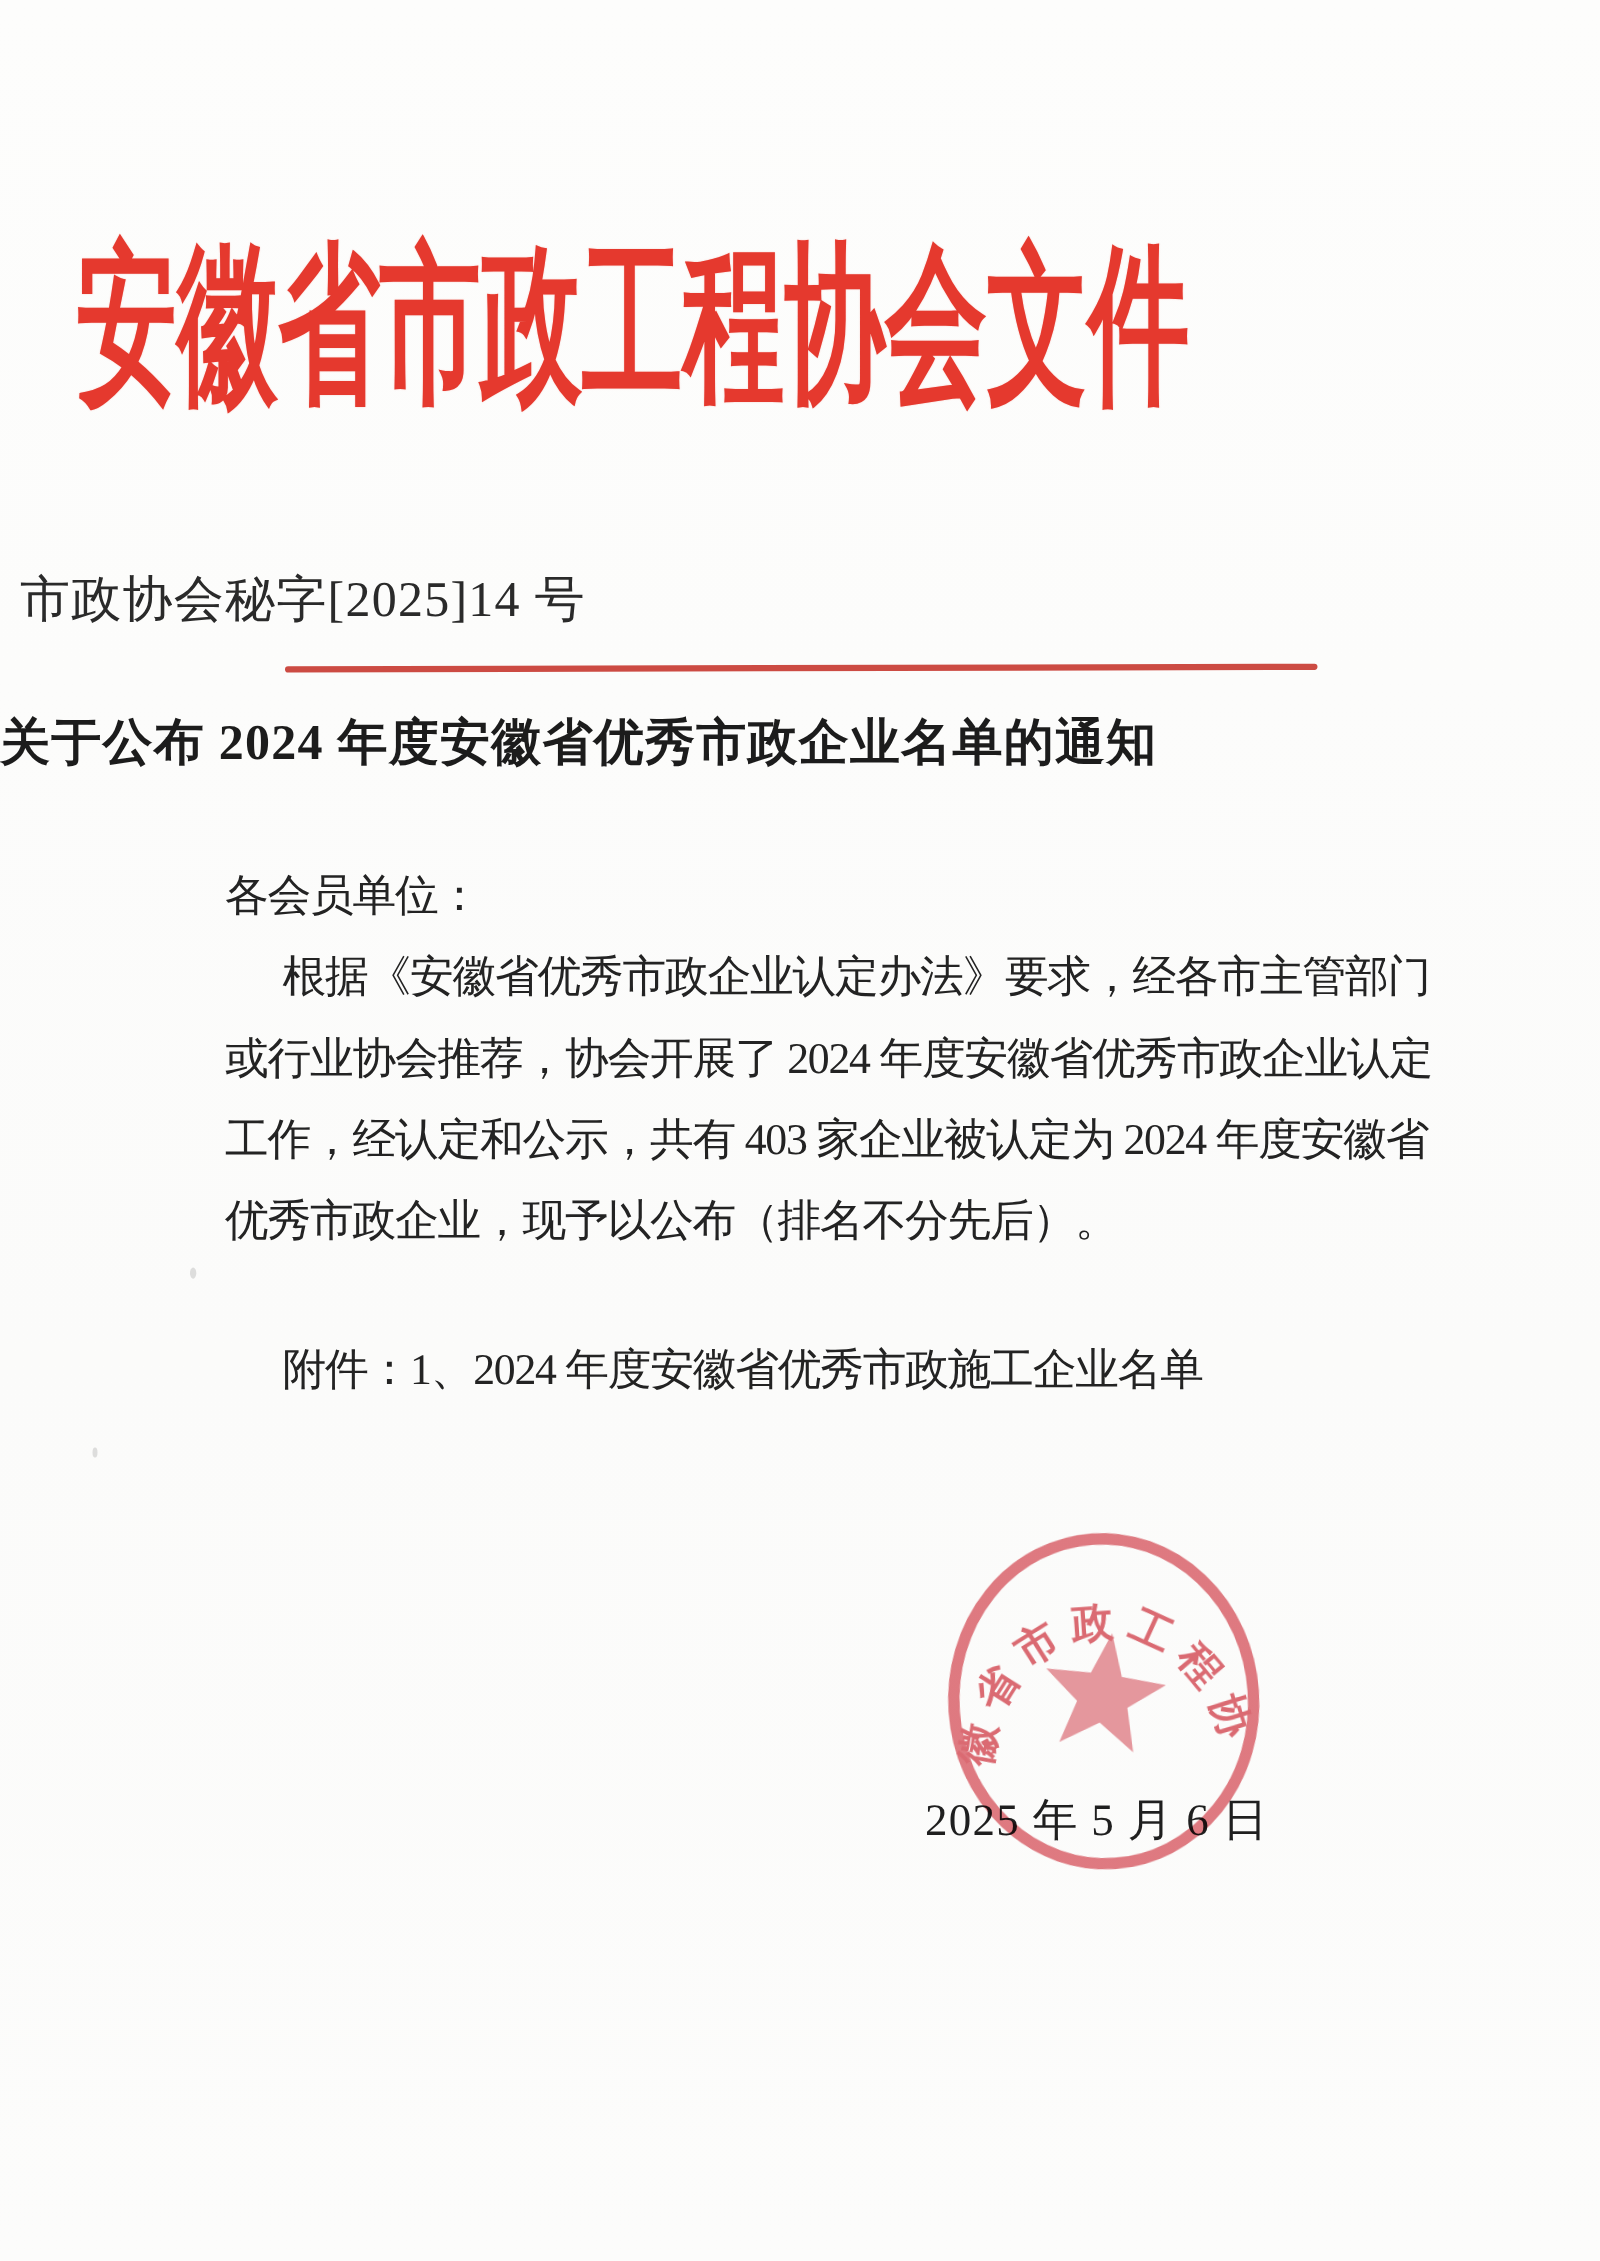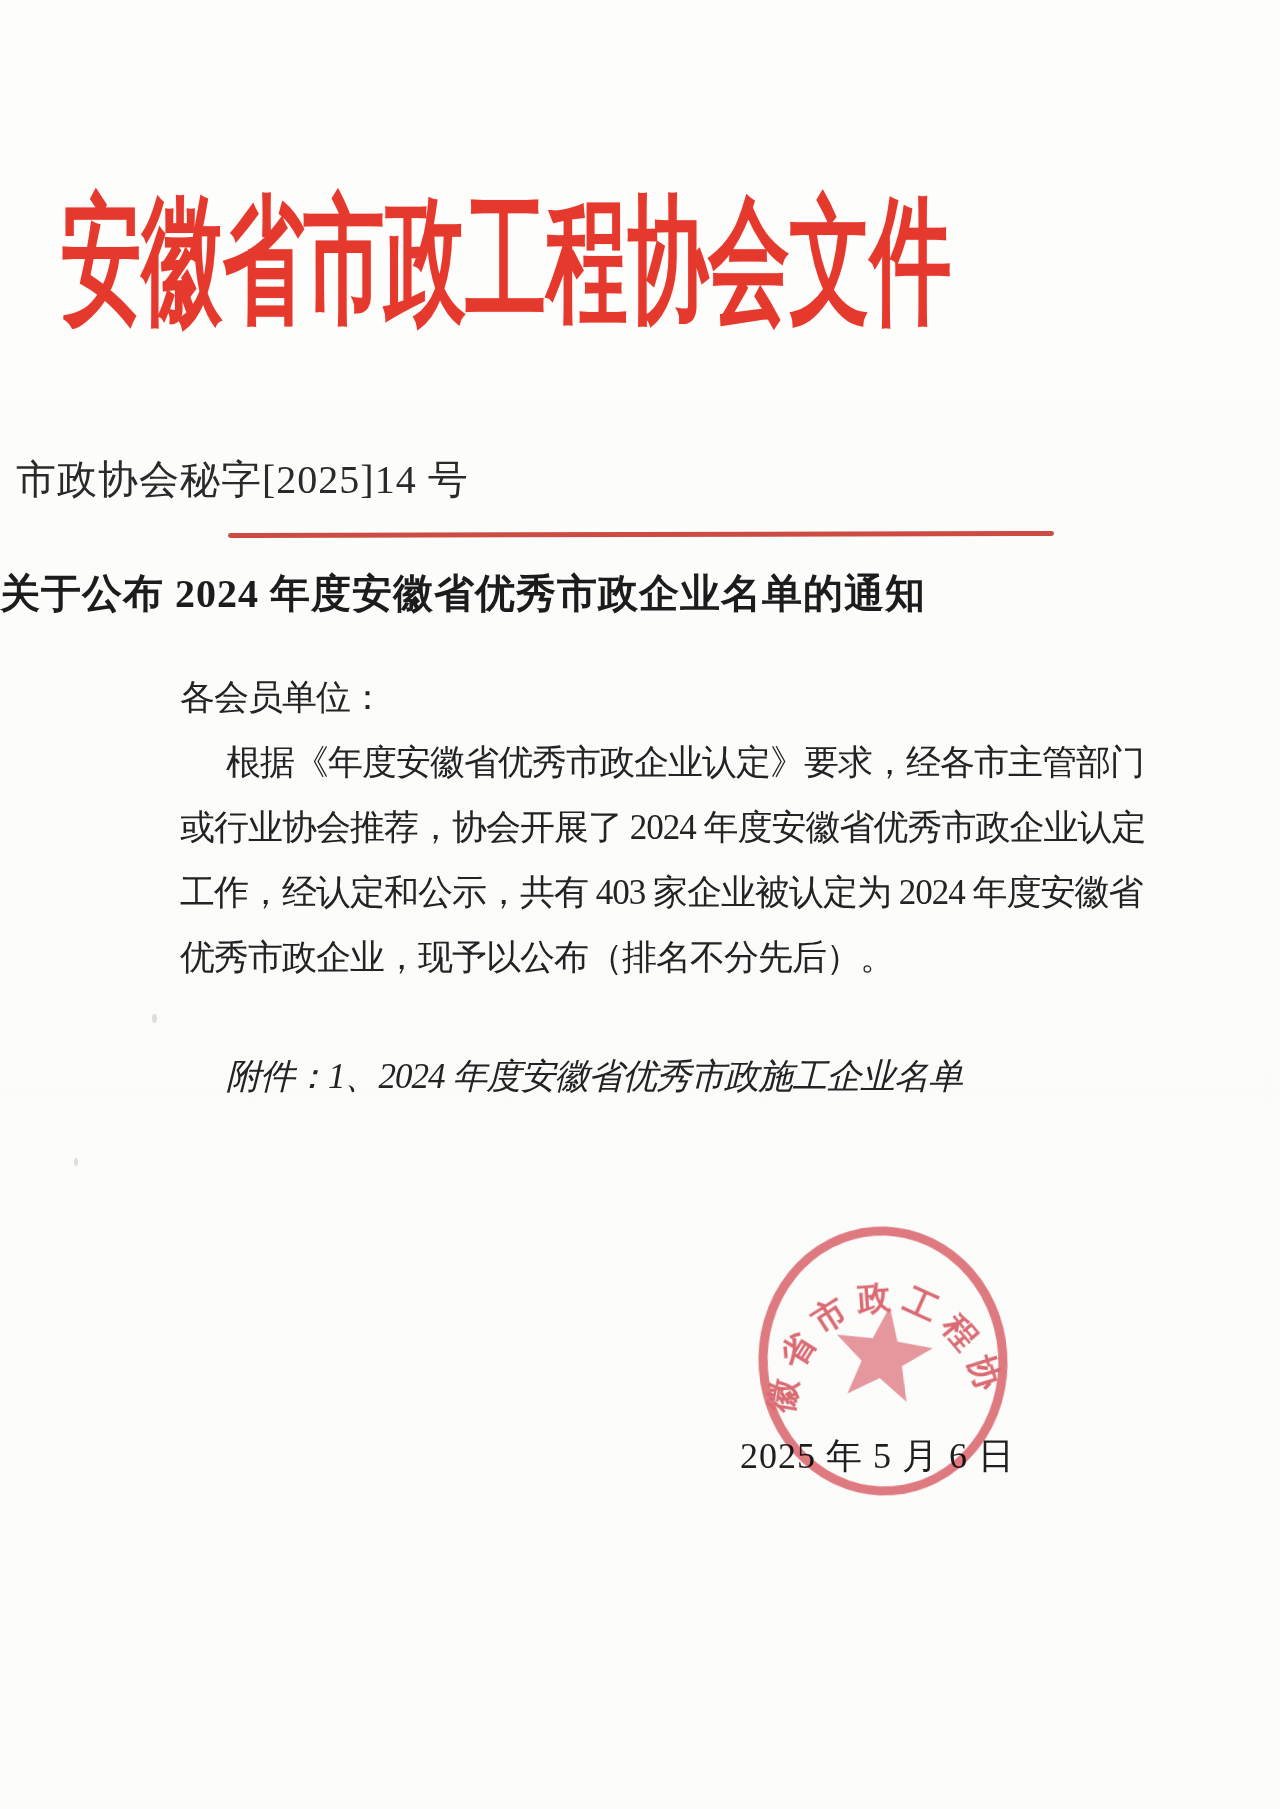--- a/index.html
+++ b/index.html
@@ -40,26 +40,26 @@
     transform:rotate(-.15deg);
   }
   
   .notice-title{
     position:absolute;top:566px;left:0;width:100%;
     text-align:left;
     font-size:40px;font-weight:700;letter-spacing:1px;color:#1c1c1c;
   }
   
   .doc-body{
-    position:absolute;top:665px;left:180px;width:940px;
+    position:absolute;top:684px;left:180px;width:940px;
     font-size:35px;letter-spacing:-1px;line-height:65px;color:#232323;
   }
   .doc-body .line{white-space:nowrap;}
   .indent-1{padding-left:46px;}
-  .attachments{margin-top:54px;font-style:italic;}
+  .attachments{margin-top:54px;}
   .attach-2{padding-left:100px;}
   
   .doc-date{
     position:absolute;top:1400px;left:740px;
     font-size:36px;letter-spacing:1px;color:#1f1f1f;
     z-index:1;white-space:nowrap;margin-top:32px;
   }
   
   .seal{
     position:absolute;top:1222px;left:756px;width:254px;height:278px;
@@ -91,21 +91,21 @@
   </div>
 
   <div class="doc-number">市政协会秘字[2025]14 号</div>
 
   <div class="red-rule"></div>
 
   <div class="notice-title">关于公布 2024 年度安徽省优秀市政企业名单的通知</div>
 
   <div class="doc-body">
     <div class="line">各会员单位：</div>
-    <div class="line indent-1">根据《年度安徽省优秀市政企业认定》要求，经各市主管部门</div>
+    <div class="line indent-1">根据《安徽省优秀市政企业认定办法》要求，经各市主管部门</div>
     <div class="line">或行业协会推荐，协会开展了 2024 年度安徽省优秀市政企业认定</div>
     <div class="line">工作，经认定和公示，共有 403 家企业被认定为 2024 年度安徽省</div>
     <div class="line">优秀市政企业，现予以公布（排名不分先后）。</div>
 
     <div class="attachments">
       <div class="line indent-1">附件：1、2024 年度安徽省优秀市政施工企业名单</div>
     </div>
   </div>
 
   <div class="doc-date">2025 年 5 月 6 日</div>

